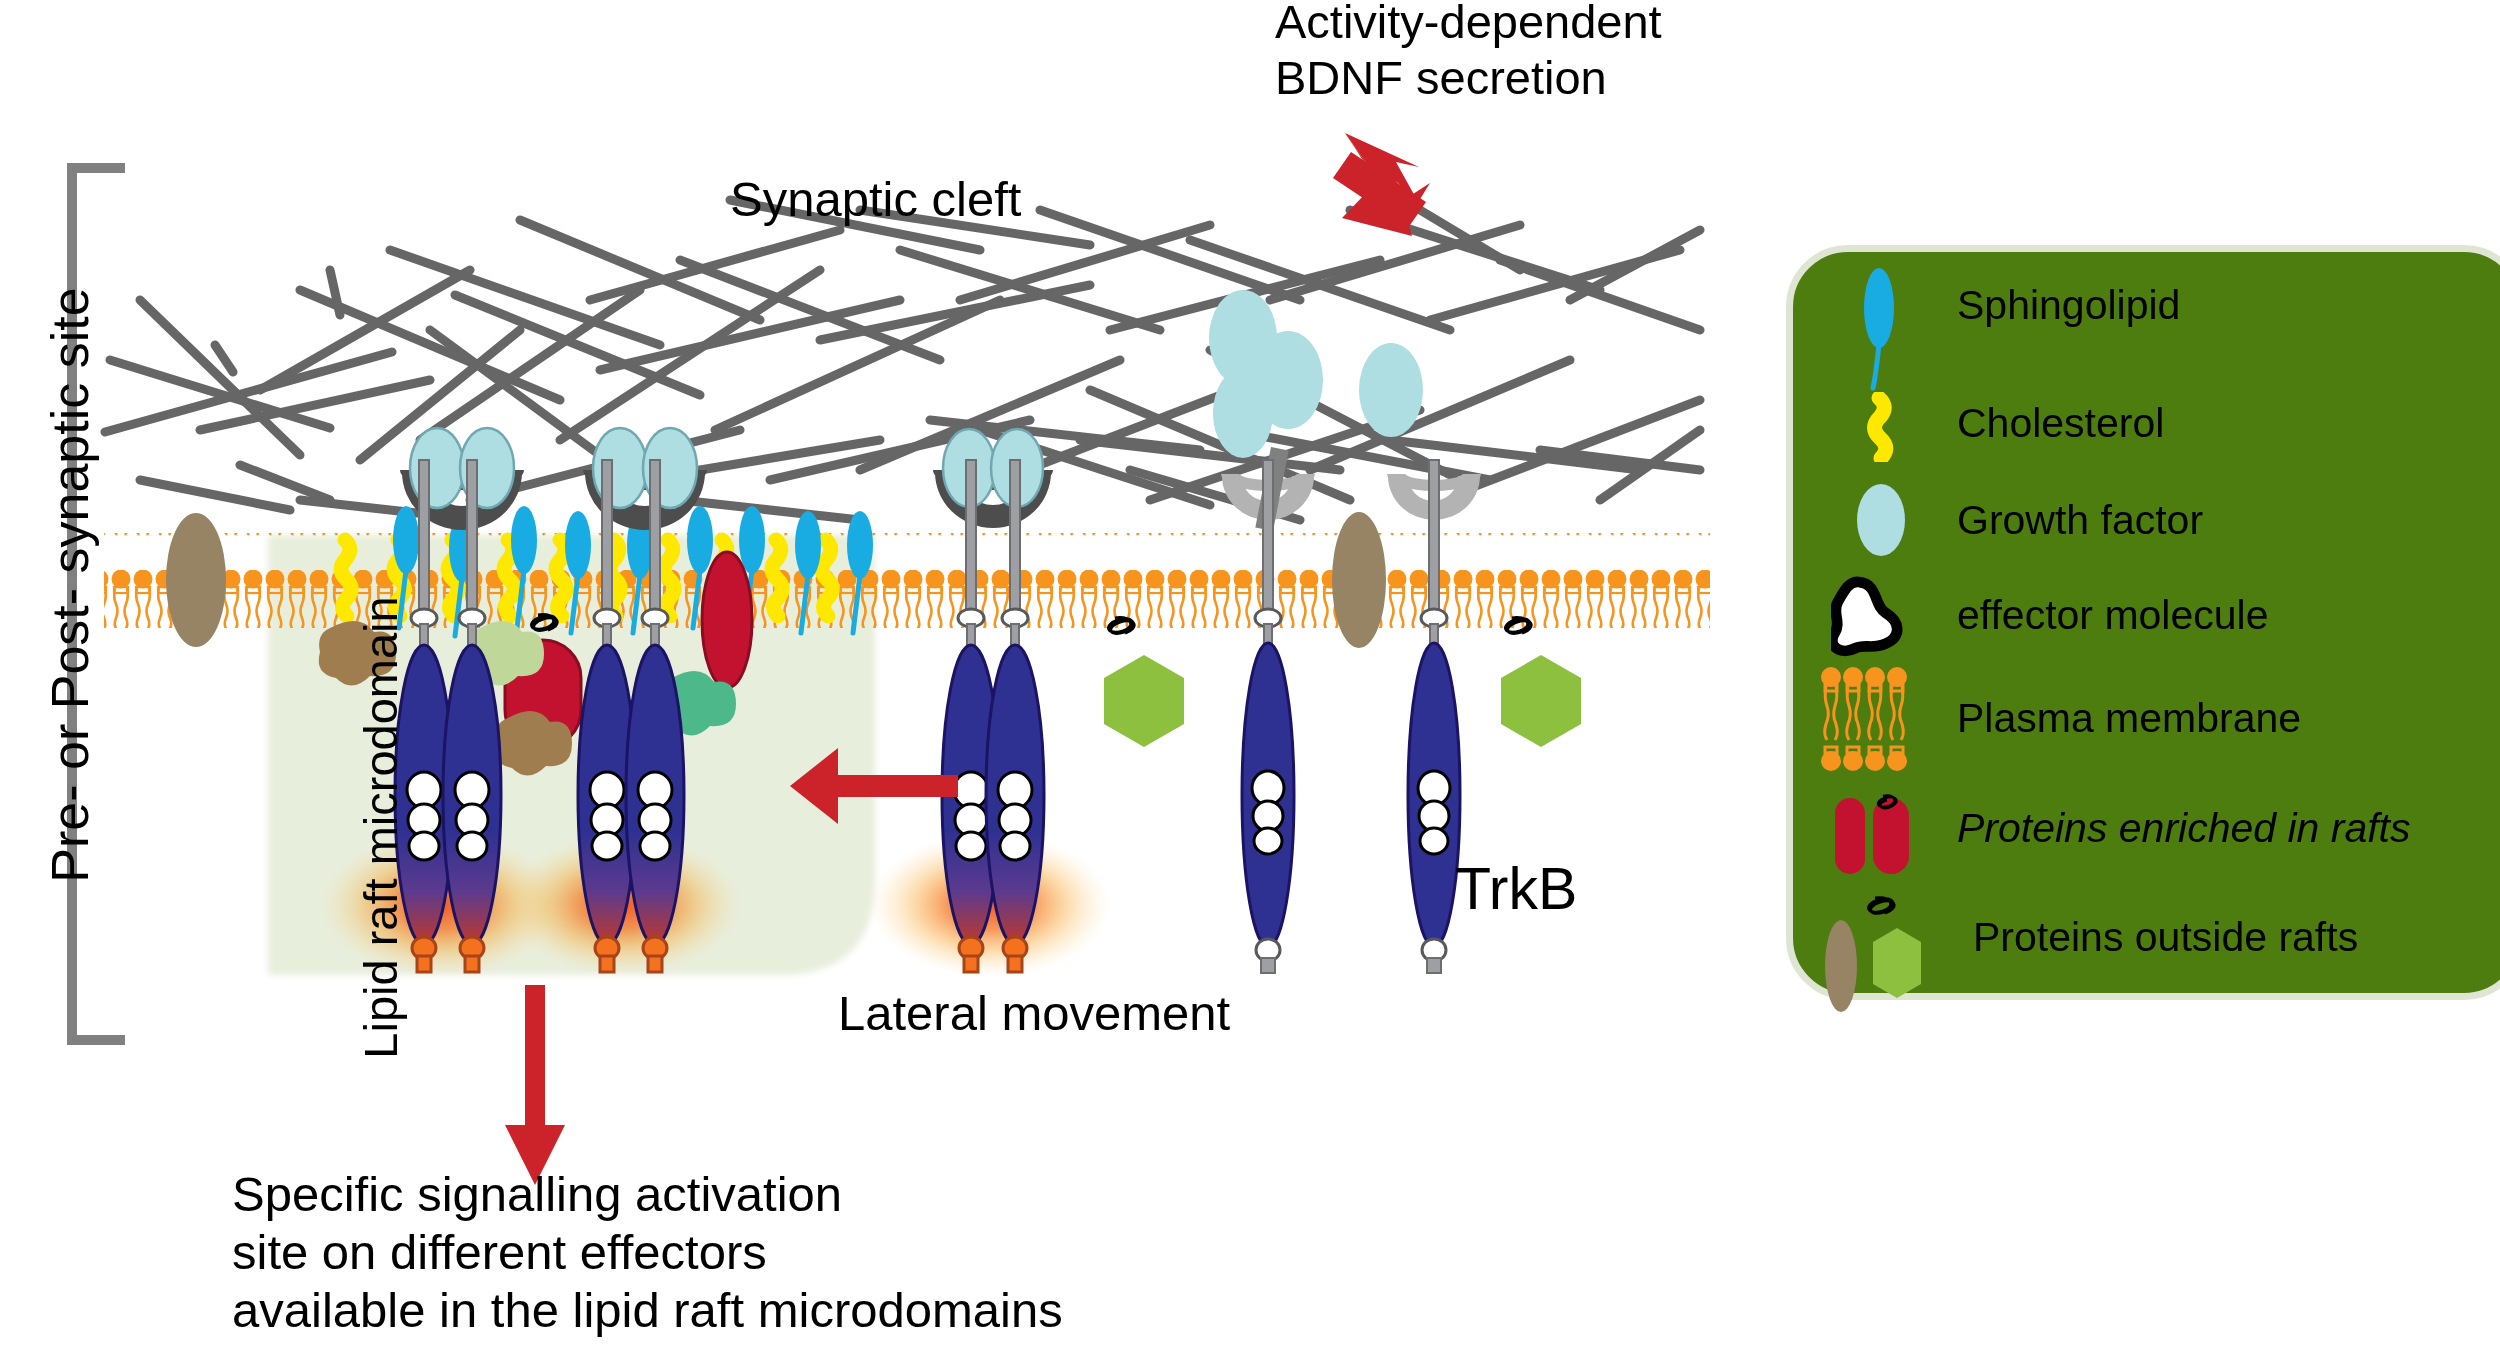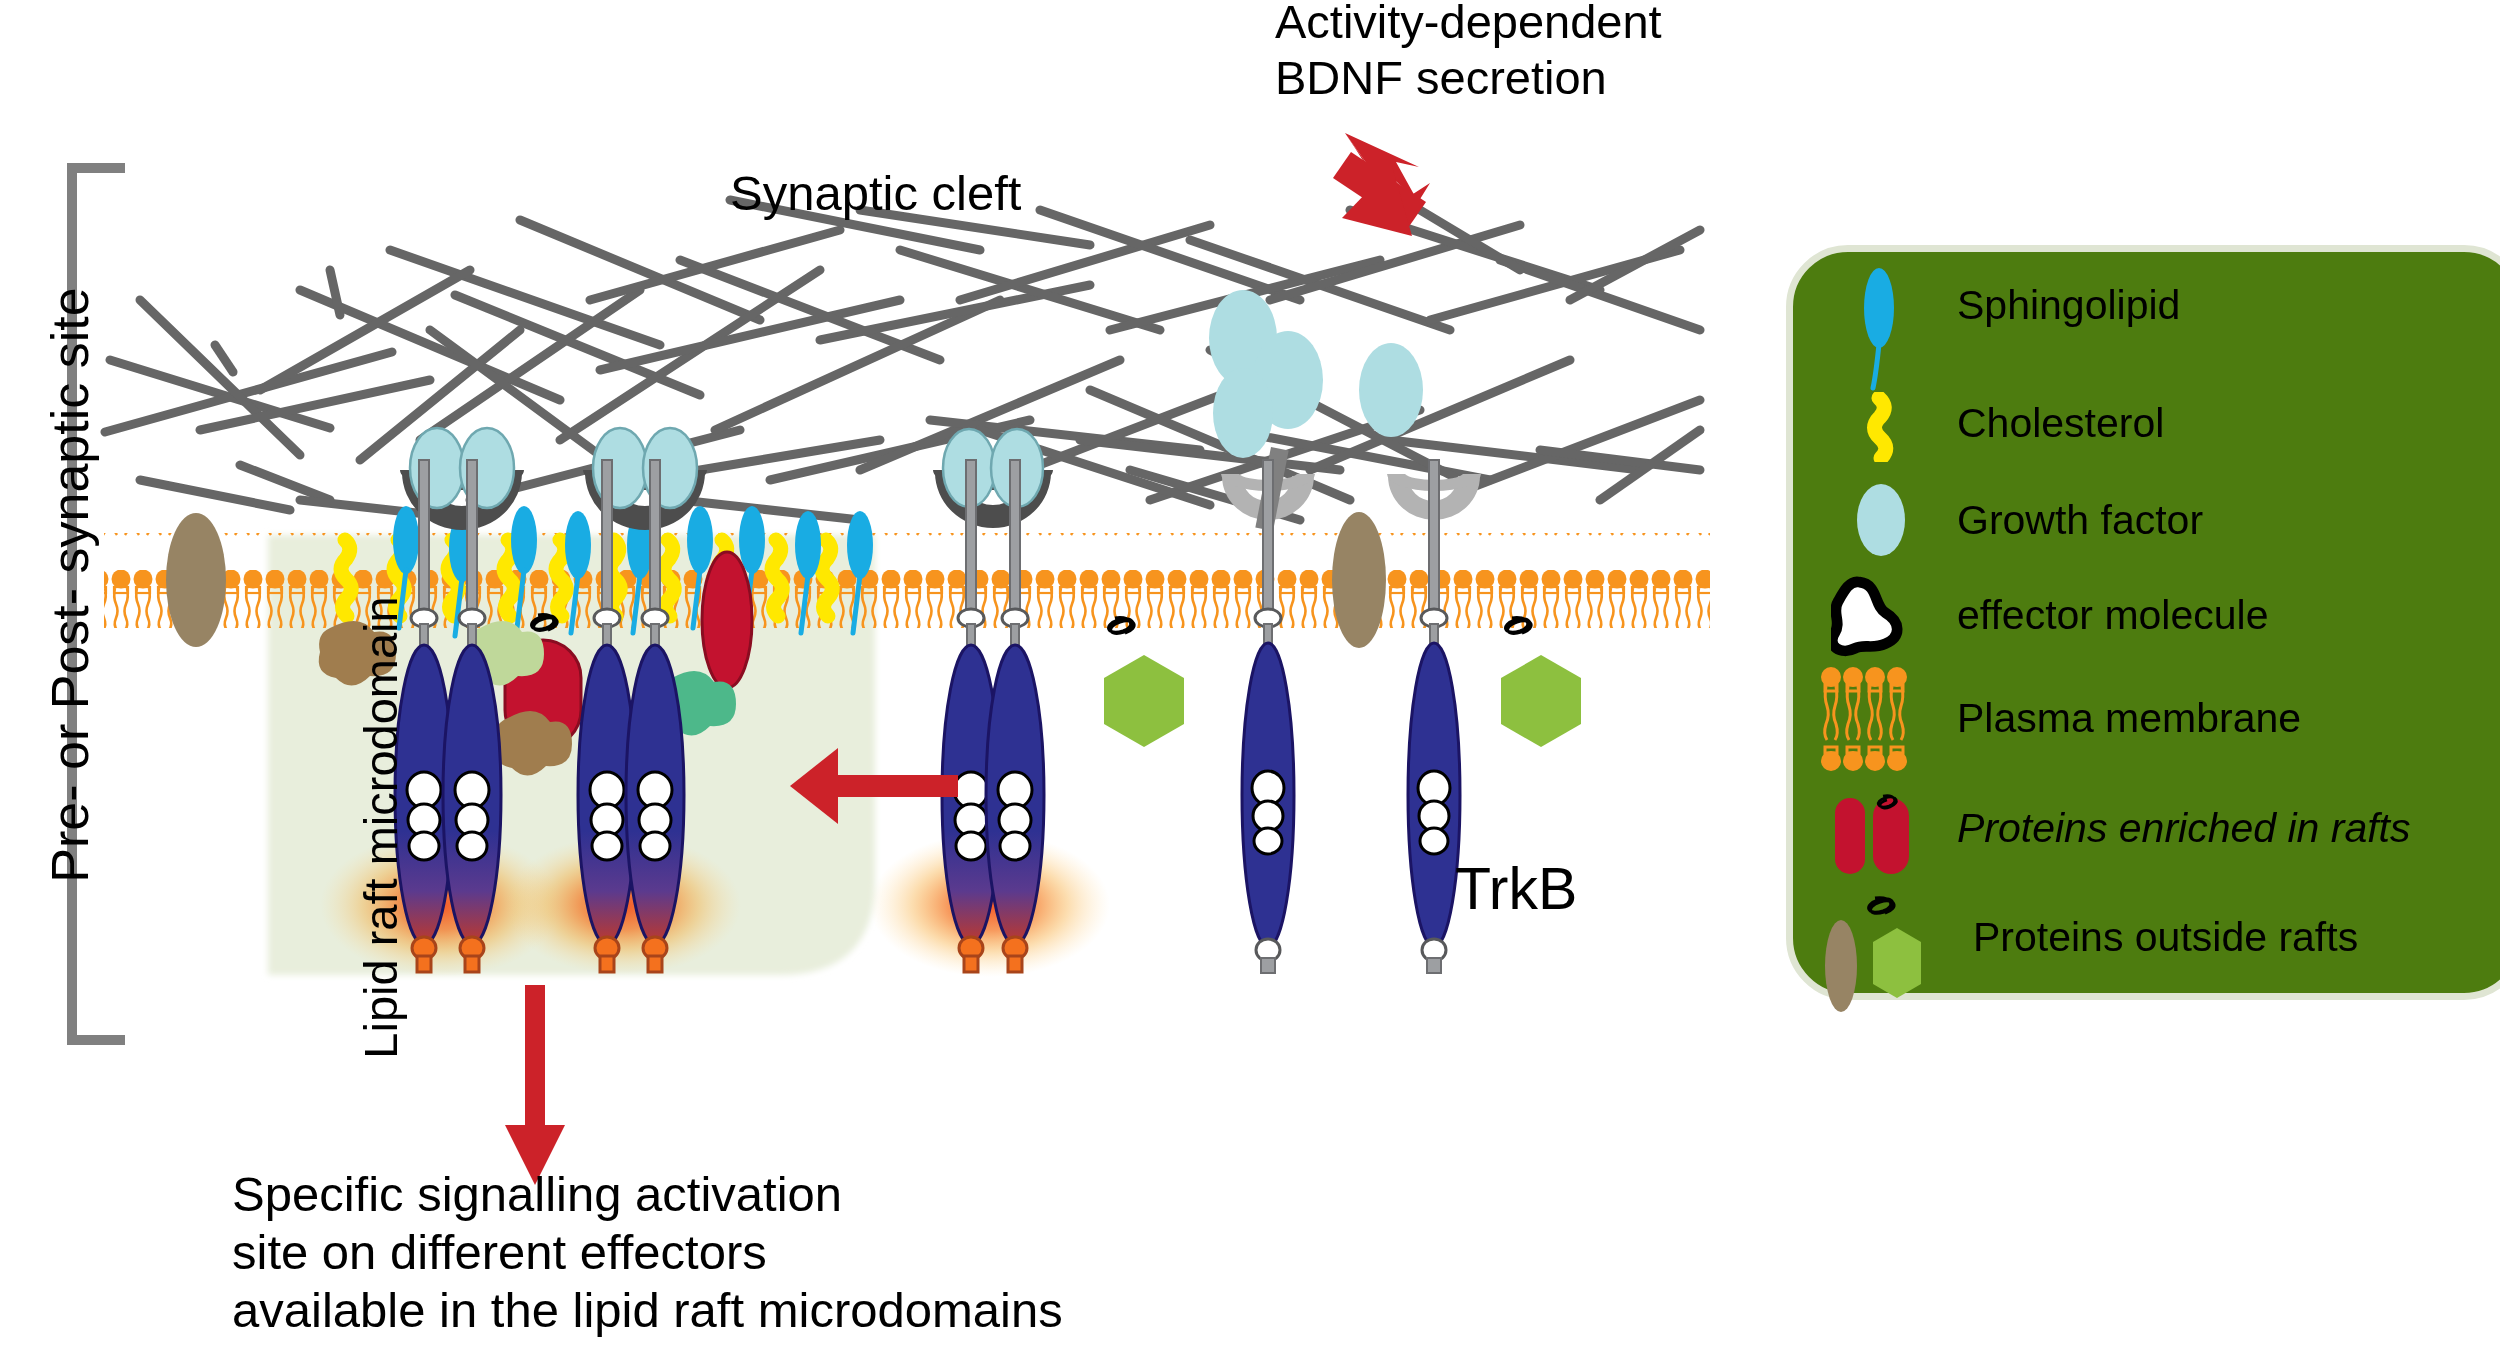--- a/index.html
+++ b/index.html
@@ -7,21 +7,21 @@
   body{
     font-family:"Liberation Sans", sans-serif;
     width:2500px;height:1358px;position:relative;overflow:hidden;
   }
   #stage{position:absolute;left:0;top:0;width:2500px;height:1358px;}
   svg.layer{position:absolute;left:0;top:0;width:2500px;height:1358px;}
   .txt{position:absolute;color:#000;font-family:"Liberation Sans",sans-serif;white-space:pre;}
 
   
   #bdnf-label{left:1275px;top:-6px;font-size:47px;line-height:56px;text-align:left;}
-  #synaptic-cleft-label{left:730px;top:165px;font-size:49px;}
+  #synaptic-cleft-label{left:730px;top:171px;font-size:49px;}
   #trkb-label{left:1455px;top:855px;font-size:59px;}
   #lateral-label{left:838px;top:985px;font-size:49px;}
   #bottom-label{left:232px;top:1165px;font-size:49px;line-height:58px;}
   #presyn-label{
     left:-330px;top:555px;width:800px;text-align:center;
     font-size:52px;transform:rotate(-90deg);transform-origin:center center;
   }
   #raft-label{
     left:-20px;top:800px;width:800px;text-align:center;
     font-size:47px;transform:rotate(-90deg);transform-origin:center center;
@@ -386,20 +386,21 @@
     </g>
 
   </svg>
 
   <div class="txt" id="bdnf-label"><span>Activity-dependent</span><br><span>BDNF secretion</span></div>
 
   <div class="txt" id="synaptic-cleft-label">Synaptic cleft</div>
 
   <div class="txt" id="trkb-label">TrkB</div>
 
+  <div class="txt" id="lateral-label">Lateral movement</div>
 
   <div class="txt" id="bottom-label"><span>Specific signalling activation</span><br><span>site on different effectors</span><br><span>available in the lipid raft microdomains</span></div>
 
   <div class="txt" id="presyn-label">Pre- or Post- synaptic site</div>
 
   <div class="txt" id="raft-label">Lipid raft microdomain</div>
 
   <div id="legend">
 
     <div class="legend-row">

